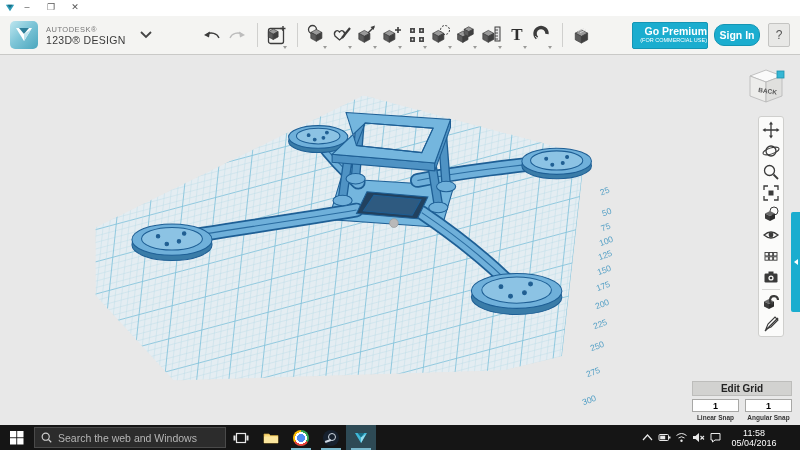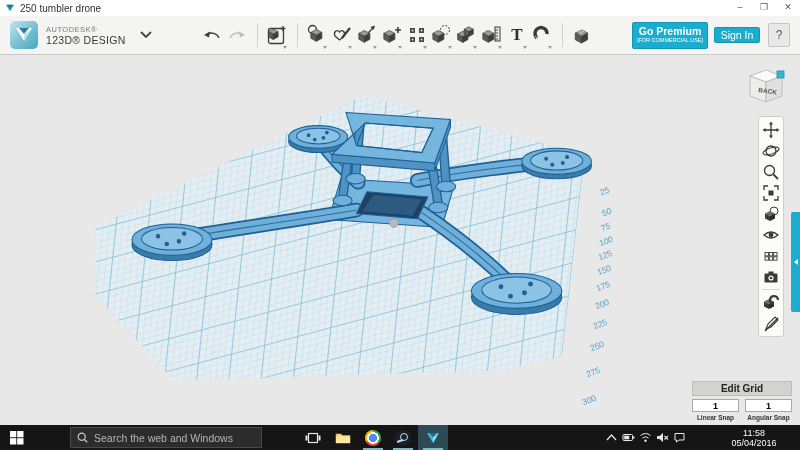--- a/index.html
+++ b/index.html
@@ -25,26 +25,26 @@
   .brand-line2 { font-size:10.5px; color:#3a3a3a; font-weight:normal; letter-spacing:.3px; }
   .brand-chevron { margin-left:14px; color:#444; }
   .tb-sep { width:1px; height:24px; background:#d0d0ce; margin:0 7px; }
   .tool-slot { width:25px; height:30px; display:flex; flex-direction:column; align-items:center;
     justify-content:center; position:relative; cursor:pointer; border-radius:3px; }
   .tool-slot .dd { position:absolute; bottom:1px; right:3px; width:0; height:0;
     border-left:2.5px solid transparent; border-right:2.5px solid transparent; border-top:3px solid #9a9a98; }
   .undo-redo { display:flex; margin-left:48px; }
   .spacer { flex:1; }
   .btn-premium { width:76px; height:27px; background:var(--accent); border:1px solid #1495b4;
-    color:#fff; text-align:center; border-radius:2px; cursor:pointer; margin-right:6px;
+    color:#fff; text-align:right; border-radius:2px; cursor:pointer; margin-right:6px;
     display:flex; flex-direction:column; justify-content:center; }
   .btn-premium .l1 { font-size:10.5px; font-weight:bold; line-height:11px; }
   .btn-premium .l2 { font-size:5.5px; line-height:7px; }
-  .btn-signin { width:46px; height:16px; background:var(--accent); border:1px solid #1495b4;
-    color:#fff; font-size:10.5px; font-weight:normal; border-radius:2px; cursor:pointer;
+  .btn-signin { width:46px; height:22px; background:var(--accent); border:1px solid #1495b4;
+    color:#fff; font-size:10.5px; font-weight:bold; border-radius:10px; cursor:pointer;
     display:flex; align-items:center; justify-content:center; margin-right:8px; }
   .btn-help { width:22px; height:24px; background:#e8e8e6; border:1px solid #c4c4c2; border-radius:2px;
     color:#555; font-size:12px; display:flex; align-items:center; justify-content:center;
     cursor:pointer; margin-right:10px; }
 
   
   .canvas { position:absolute; left:0; top:56px; width:800px; height:369px; overflow:hidden; }
   .canvas svg.scene { position:absolute; left:0; top:0; }
   .ruler-num { position:absolute; font-size:8.5px; color:#57a1c6; transform:rotate(-20deg); }
 
@@ -66,21 +66,21 @@
   .eg-btn { width:100%; height:15px; background:#d2d2d0; border:1px solid #bdbdbb; font-size:10px;
     font-weight:bold; color:#222; text-align:center; line-height:13px; cursor:pointer; }
   .eg-row { display:flex; justify-content:space-between; margin-top:3px; }
   .eg-input { width:47px; height:13px; background:#fff; border:1px solid #a8a8a6; font-size:9px;
     font-weight:bold; text-align:center; font-family:"Liberation Sans",sans-serif; }
   .eg-labels { display:flex; justify-content:space-between; margin-top:2px; }
   .eg-label { width:47px; text-align:center; font-size:6.5px; font-weight:bold; color:#333; }
 
   
   .taskbar { position:absolute; left:0; bottom:0; width:800px; height:25px; background:#151515;
-    display:flex; align-items:center;gap:36px; }
+    display:flex; align-items:center; }
   .tb-start { width:34px; height:25px; display:flex; align-items:center; justify-content:center; cursor:pointer; }
   .tb-search { width:192px; height:21px; background:#2c2c2c; border:1px solid #4a4a4a;
     display:flex; align-items:center; padding:0 6px; }
   .tb-search input { flex:1; background:transparent; border:none; outline:none; color:#c0c0c0;
     font-size:10.5px; font-family:"Liberation Sans",sans-serif; margin-left:6px; }
   .tb-search input::placeholder { color:#b5b5b5; }
   .tb-app { width:30px; height:25px; display:flex; align-items:center; justify-content:center;
     cursor:pointer; position:relative; }
   .tb-app.open::after { content:""; position:absolute; bottom:0; left:5px; right:5px; height:2px; background:#7ab8cc; }
   .tb-app.active { background:#2e4a55; }
@@ -102,21 +102,20 @@
 </head>
 <body>
 
 <div class="app">
 
   <div class="titlebar">
     <svg width="10" height="10" viewBox="0 0 12 12">
       <polygon points="1,2 11,2 6,10" fill="#2e9cb8"></polygon>
         <polygon points="3,2 6,6 9,2" fill="#1a6e85"></polygon>
     </svg>
-    <span class="doc-title">250 tumbler drone</span>
     <div class="win-controls">
       <span class="win-btn">–</span>
       <span class="win-btn">❐</span>
       <span class="win-btn">✕</span>
     </div>
   </div>
 
   <div class="toolbar">
     <div class="brand">
       <div class="brand-logo">

